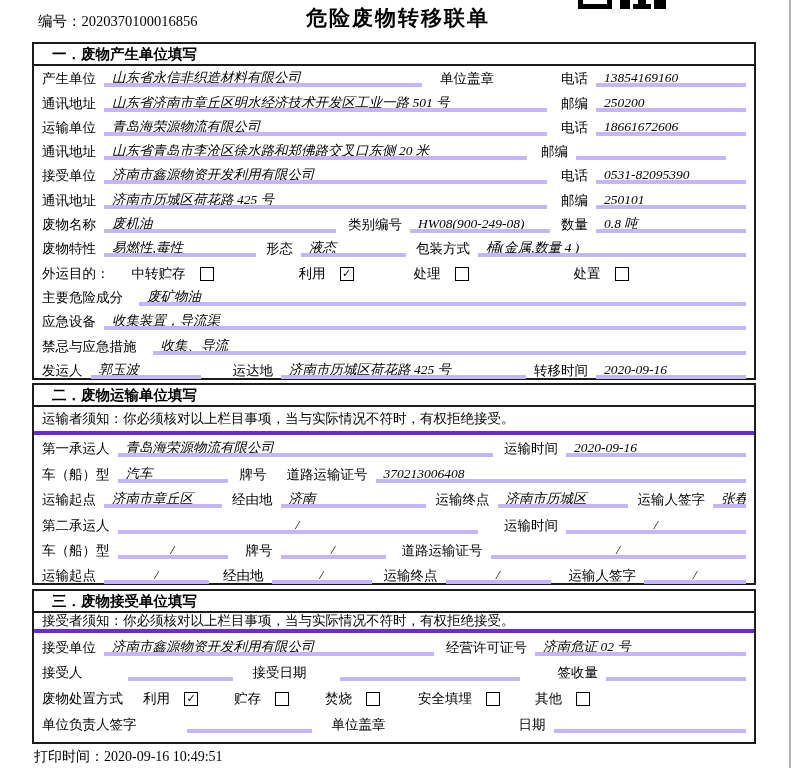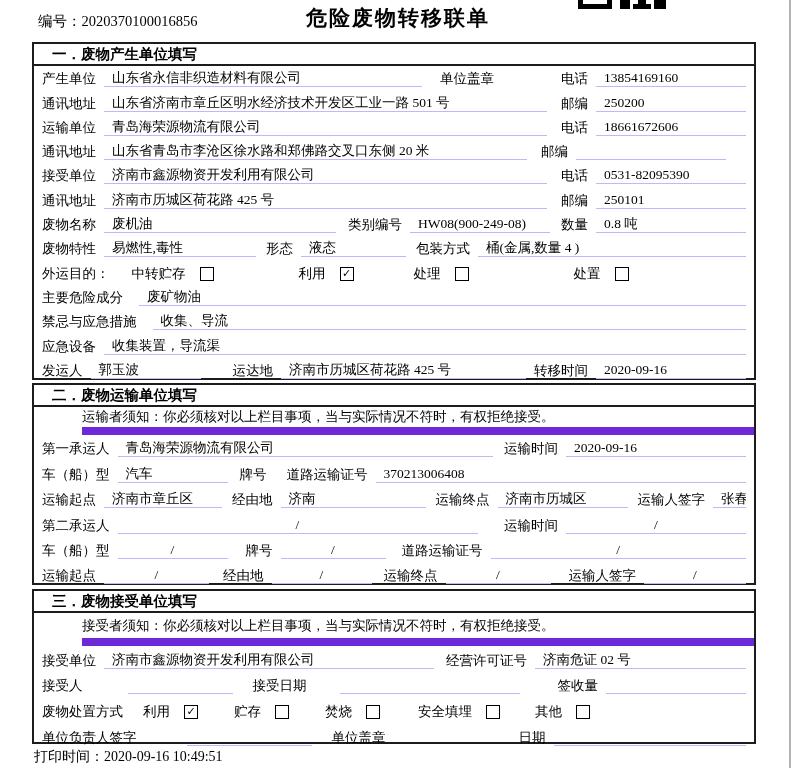--- a/index.html
+++ b/index.html
@@ -27,33 +27,33 @@
   .box{position:absolute;left:32px;width:724px;box-sizing:border-box;border:2px solid #1c1c1c;background:#fff;}
   .b1{top:42px;height:338px;}
   .b2{top:383px;height:202px;}
   .b3{top:589px;height:155px;}
   .sec-head{
     height:22px;line-height:20px;border-bottom:2px solid #1c1c1c;
     font-family:"Liberation Sans","DejaVu Sans",sans-serif;
     font-weight:bold;font-size:14.5px;padding-left:18px;box-sizing:border-box;
   }
   .notice{
-    border-bottom:8px solid #6d28d9;display:flex;align-items:center;
-    box-sizing:border-box;white-space:nowrap;margin-left:48px;
+    border-bottom:4px solid #6d28d9;display:flex;align-items:center;
+    padding-left:8px;box-sizing:border-box;white-space:nowrap;
   }
   .b2 .notice{height:28px;}
-  .b3 .notice{height:33px;}
+  .b3 .notice{height:20px;}
   .row{display:flex;align-items:flex-end;padding:0 8px 3px 8px;box-sizing:border-box;white-space:nowrap;}
   .b1 .row{height:24.3px;}
   .b2 .row{height:25.4px;}
   .b3 .row{height:25.7px;}
   .lbl{flex:none;margin-right:8px;line-height:16px;}
   .u{
-    flex:none;border-bottom:1px solid #c4b5fd;padding-left:8px;box-sizing:border-box;
-    height:17px;line-height:16px;overflow:hidden;
+    flex:none;border-bottom:4px solid #c4b5fd;padding-left:8px;box-sizing:border-box;
+    height:17px;line-height:16px;overflow:hidden;font-style:italic;
   }
   .u.grow{flex:1 1 auto;}
   .u.c{text-align:center;padding-left:0;}
   .cb{
     flex:none;width:12px;height:12px;border:1.5px solid #000;box-sizing:content-box;
     margin-left:6px;margin-bottom:1px;line-height:12px;font-size:11px;text-align:center;
     font-family:"DejaVu Sans",sans-serif;
   }
   .print{position:absolute;left:34px;top:748px;font-size:14px;white-space:nowrap;}
 </style>
@@ -146,27 +146,27 @@
     <span class="lbl" style="margin-left:105px">处置</span>
     <span class="cb"></span>
   </div>
 
   <div class="row">
     <span class="lbl" style="margin-right:16px">主要危险成分</span>
     <span class="u grow">废矿物油</span>
   </div>
 
   <div class="row">
+    <span class="lbl">应急设备</span>
+    <span class="u grow">收集装置，导流渠</span>
+  </div>
+
+  <div class="row">
     <span class="lbl" style="margin-right:16px">禁忌与应急措施</span>
     <span class="u grow">收集、导流</span>
-  </div>
-
-  <div class="row">
-    <span class="lbl">应急设备</span>
-    <span class="u grow">收集装置，导流渠</span>
   </div>
 
   <div class="row">
     <span class="lbl">发运人</span>
     <span class="u" style="width:110px">郭玉波</span>
     <span class="lbl" style="margin-left:32px">运达地</span>
     <span class="u" style="width:245px">济南市历城区荷花路 425 号</span>
     <span class="lbl" style="margin-left:auto">转移时间</span>
     <span class="u" style="width:150px">2020-09-16</span>
   </div>

